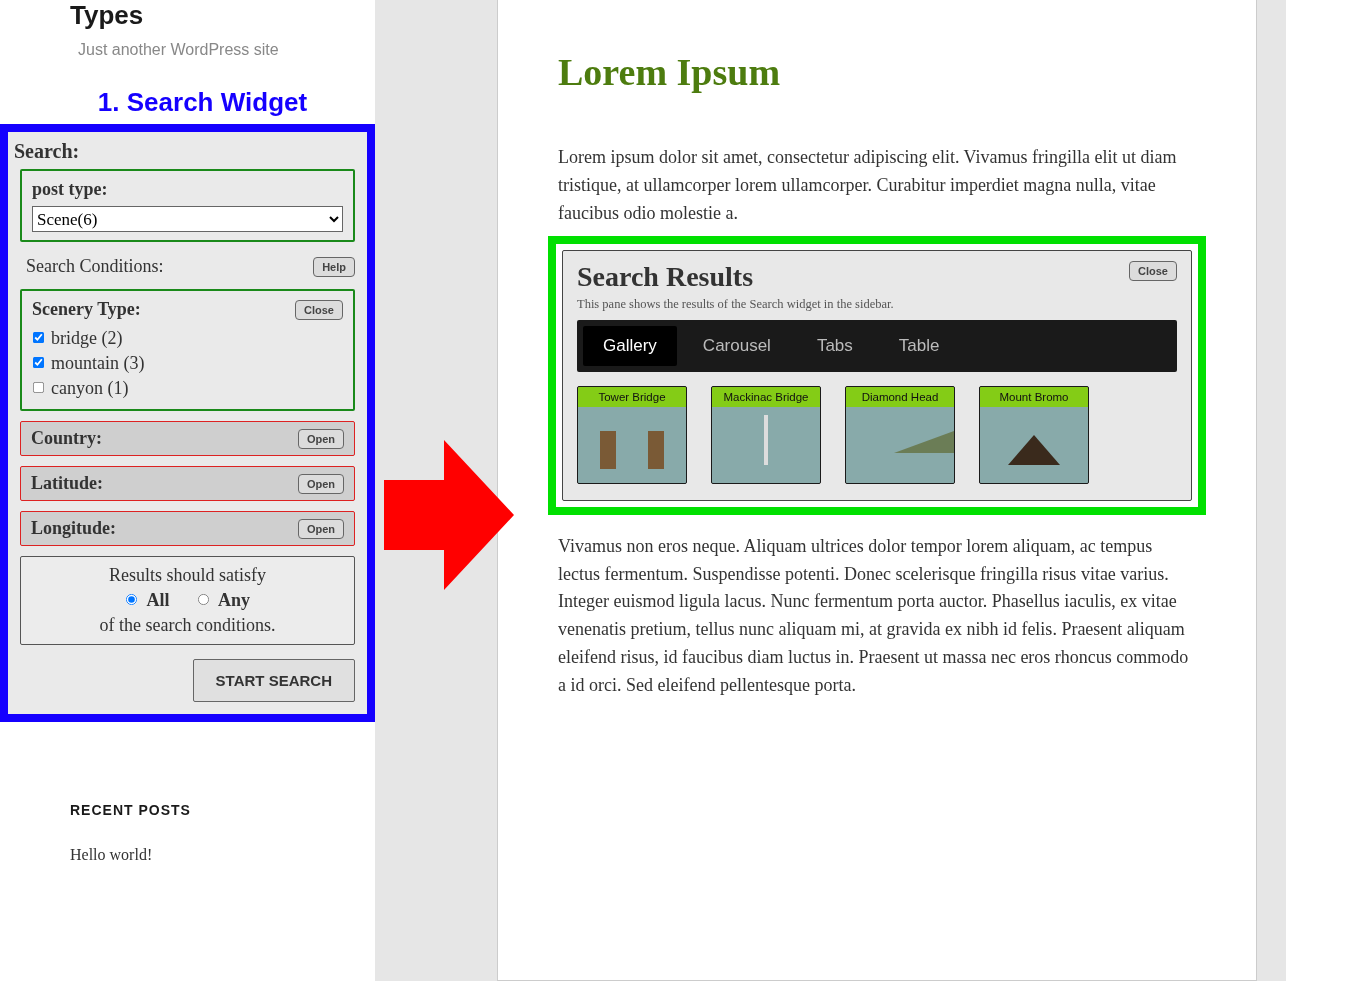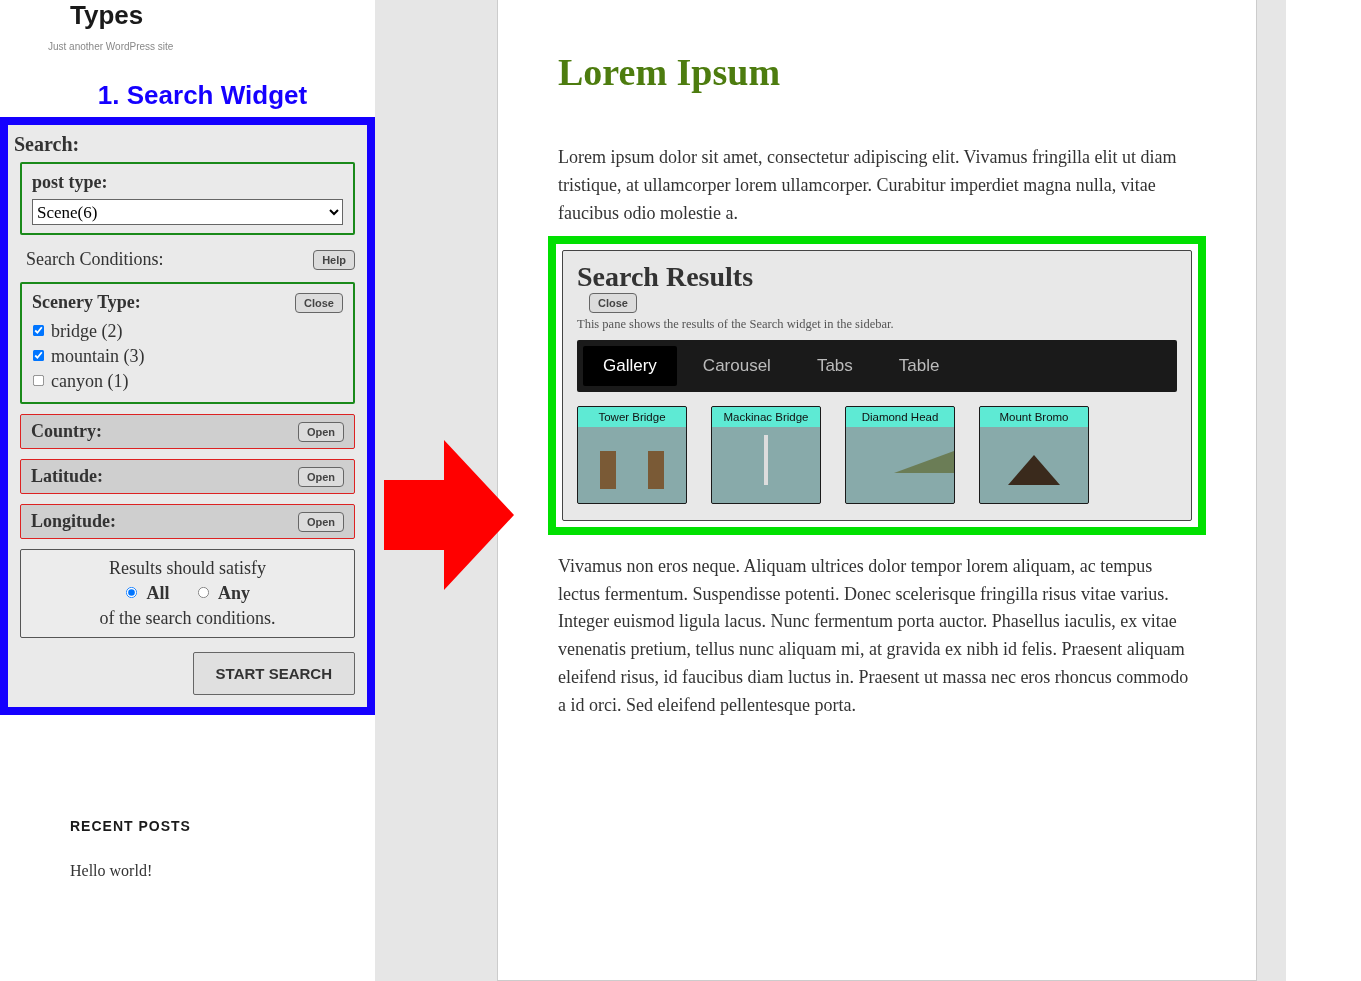--- a/index.html
+++ b/index.html
@@ -36,22 +36,22 @@
   .site-title {
     font-family: -apple-system, Arial, sans-serif;
     font-weight: 700;
     font-size: 26px;
     padding: 0 0 0 70px;
     color: #1a1a1a;
   }
   .tagline {
     font-family: -apple-system, Arial, sans-serif;
     color: #888;
-    font-size: 10px;
-    padding: 10px 0 10px 48px;
+    font-size: 16px;
+    padding: 10px 0 10px 78px;
   }
   .annotation {
     font-family: Arial, sans-serif;
     font-weight: 900;
     font-size: 26px;
   }
   .ann-blue { color: #1500ff; padding-left: 30px; margin-top: 18px; text-align: center; }
   .ann-green { color: #00e000; text-align: center; margin-bottom: 6px; }
   .search-widget {
     border: 8px solid #1500ff;
@@ -86,21 +86,20 @@
   .small-btn {
     font-family: Arial, sans-serif;
     font-size: 11px;
     font-weight: 700;
     color: #444;
     background: #dcdcdc;
     border: 1px solid #666;
     border-radius: 4px;
     padding: 3px 8px;
     cursor: pointer;
-    margin-left: 12px;
   }
   select.post-type {
     width: 100%;
     font-family: Georgia, serif;
     font-size: 17px;
     background:#fff;
     border:1px solid #666;
     margin-top:6px;
     height:26px;
   }
@@ -124,21 +123,21 @@
     color:#333;
     background:#e0e0e0;
     border:1px solid #666;
     border-radius:2px;
     padding:12px 22px;
     cursor:pointer;
     margin-top:4px;
   }
   .recent-posts {
     clear:both;
-    padding:103px 0 0 70px;
+    padding:80px 0 0 70px;
     font-family: Arial, sans-serif;
     font-weight:800;
     font-size:14px;
     letter-spacing:1px;
     color:#1a1a1a;
   }
   .recent-posts .post {
     font-family: Georgia, serif;
     font-weight:400;
     letter-spacing:0;
@@ -158,21 +157,21 @@
 
   
   .results-wrap { margin: 8px -10px 18px -10px; }
   .results-border { border:8px solid #00e000; padding:6px; }
   .results-inner {
     background:#e8e8e8;
     border:1px solid #444;
     border-radius:2px;
     padding:10px 14px 16px 14px;
   }
-  .res-head { display:flex; justify-content:space-between; align-items:flex-start;flex-direction:column; }
+  .res-head { display:flex; justify-content:space-between; align-items:flex-start; }
   .res-title { font-weight:700; font-size:28px; color:#333; }
   .res-sub { font-family: Liberation Serif, serif; font-size:12.5px; color:#555; padding:4px 0 8px 0; }
   .tabs {
     background:#1a1a1a;
     border-radius:2px;
     display:flex;
     padding:6px;
     gap:6px;
     margin-bottom:14px;
   }
@@ -191,21 +190,21 @@
     gap:24px;
   }
   .gal-item {
     width:110px;
     border:1px solid #1a1a1a;
     border-radius:2px;
     overflow:hidden;
     background:#333;
   }
   .gal-item .caption {
-    background:#5eead4;
+    background:#84cc16;
     color:#111;
     font-family: Arial,sans-serif;
     font-size:11.5px;
     text-align:center;
     padding:4px 2px;
   }
   .gal-item .thumb {
     height:76px;
     background:#8aa;
   }

